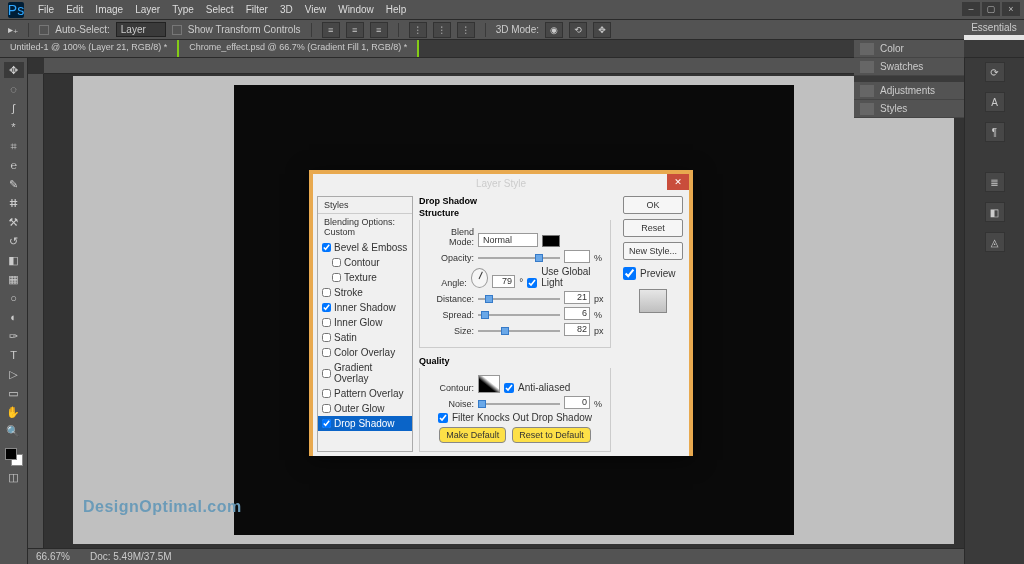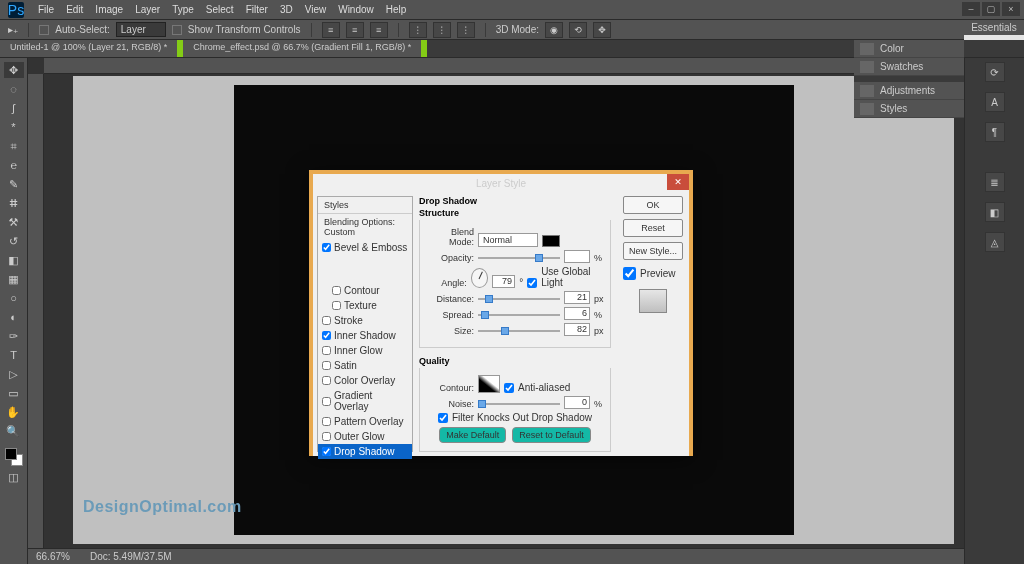--- a/index.html
+++ b/index.html
@@ -9,21 +9,21 @@
 .menu-item{padding:2px 6px;color:#ddd;cursor:default}
 .win-ctrls{position:absolute;right:4px;top:2px;display:flex;gap:2px}
 .win-btn{width:18px;height:14px;background:#3a3a3a;color:#bbb;display:flex;align-items:center;justify-content:center;font-size:9px}
 .opt-bar{height:20px;background:#535353;border-bottom:1px solid #2a2a2a;display:flex;align-items:center;padding:0 8px;gap:6px}
 .opt-bar .chk{width:10px;height:10px;border:1px solid #777;display:inline-block}
 .opt-bar .lbl{color:#ccc}
 .opt-bar .dd{background:#3a3a3a;border:1px solid #222;padding:1px 12px 1px 4px;min-width:50px}
 .opt-bar .sep{width:1px;height:14px;background:#3a3a3a;margin:0 4px}
 .opt-bar .ico{width:18px;height:16px;background:#474747;border:1px solid #333;display:flex;align-items:center;justify-content:center;font-size:9px}
 .tabs{height:18px;background:#3a3a3a;display:flex;border-bottom:1px solid #2a2a2a}
-.tab{padding:2px 10px;background:#535353;border-right:6px solid #84cc16;color:#ccc;font-size:9px}
+.tab{padding:2px 10px;background:#535353;border-right:2px solid #84cc16;color:#ccc;font-size:9px}
 .tab.active{background:#535353}
 .main-area{display:flex;height:506px}
 .tools{width:28px;background:#535353;border-right:1px solid #2a2a2a;display:flex;flex-direction:column;align-items:center;padding-top:4px;gap:3px}
 .tool{width:20px;height:16px;display:flex;align-items:center;justify-content:center;color:#ccc;font-size:11px;cursor:default}
 .tool.sel{background:#3a3a3a}
 .swatch{width:18px;height:18px;position:relative;margin-top:6px}
 .swatch .fg{position:absolute;width:12px;height:12px;background:#000;border:1px solid #888;left:0;top:0}
 .swatch .bg{position:absolute;width:12px;height:12px;background:#fff;border:1px solid #888;right:0;bottom:0}
 .canvas-wrap{flex:1;background:#333;position:relative;overflow:hidden}
 .ruler-h{position:absolute;top:0;left:16px;right:0;height:16px;background:#535353;border-bottom:1px solid #2a2a2a}
@@ -62,21 +62,21 @@
 .frow .sld .h{position:absolute;width:8px;height:8px;background:#6aa8e8;border:1px solid #367ac8;top:1px}
 .frow .num{width:26px;height:13px;border:1px solid #999;background:#fff;color:#333;text-align:right;padding:0 2px;font-size:9px}
 .frow .u{color:#333;font-size:9px;width:10px}
 .frow .dial{width:20px;height:20px;border:1px solid #999;border-radius:50%;position:relative;background:#f6f6f6}
 .frow .dial::after{content:'';position:absolute;width:1px;height:8px;background:#333;left:50%;top:2px;transform-origin:bottom;transform:translateX(-50%) rotate(25deg)}
 .frow .ck{width:10px;height:10px}
 .frow .cont{width:22px;height:18px;border:1px solid #999;background:linear-gradient(to top right,#000 0%,#000 40%,#fff 60%,#fff 100%)}
 .dlg-right{width:72px;padding:4px 6px;display:flex;flex-direction:column;gap:5px;align-items:stretch}
 .dlg-btn{height:18px;border:1px solid #888;background:#f6f6f6;color:#333;font-size:9px;display:flex;align-items:center;justify-content:center;border-radius:2px}
 .dlg-right .chk-row{display:flex;align-items:center;gap:4px;margin-top:2px}
-.sm-btn{height:16px;border:1px solid #888;background:#14b8a6;color:#333;font-size:9px;padding:0 6px;border-radius:4px}
+.sm-btn{height:16px;border:1px solid #888;background:#fde047;color:#333;font-size:9px;padding:0 6px;border-radius:4px}
 .thumb{width:28px;height:24px;background:linear-gradient(#e6e6e6,#bfbfbf);border:1px solid #888;margin:4px auto}
 .btnrow{display:flex;gap:6px;justify-content:center;margin-top:4px}
 </style>
 </head>
 <body>
 
 <div class="top">
   <div class="ps-ico">Ps</div>
   <div class="menu-item">File</div>
   <div class="menu-item">Edit</div>
@@ -206,21 +206,21 @@
   </div>
   <div class="dlg-body">
     <div class="dlg-left">
       <div class="hd">Styles</div>
       <div class="sub">Blending Options: Custom</div>
       <div id="style-rows">
           <div class="row">
             <input type="checkbox" checked="" style="">
             <span>Bevel &amp; Emboss</span>
           </div>
-          <div class="row" style="padding-left: 14px; margin-top: 28px;">
+          <div class="row" style="padding-left: 14px;">
             <input type="checkbox" style="">
             <span>Contour</span>
           </div>
           <div class="row" style="padding-left: 14px;">
             <input type="checkbox" style="">
             <span>Texture</span>
           </div>
           <div class="row">
             <input type="checkbox" style="">
             <span>Stroke</span>

